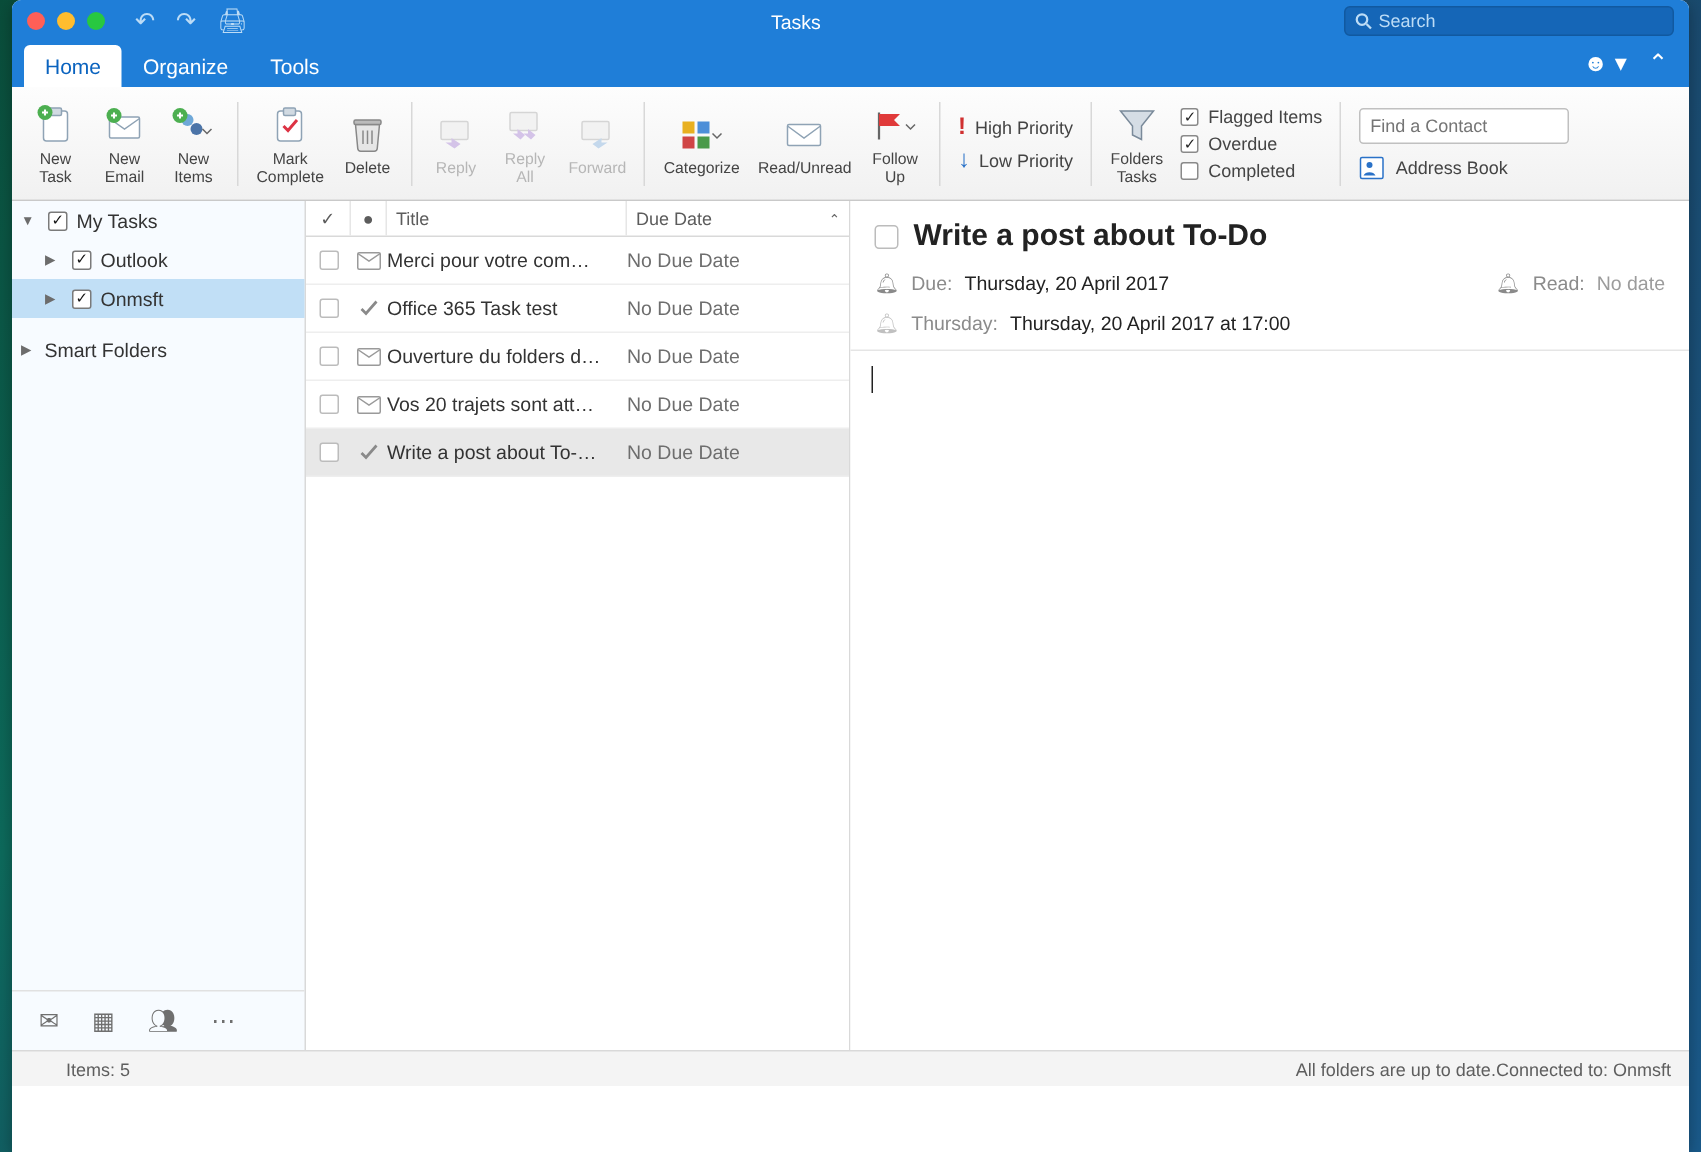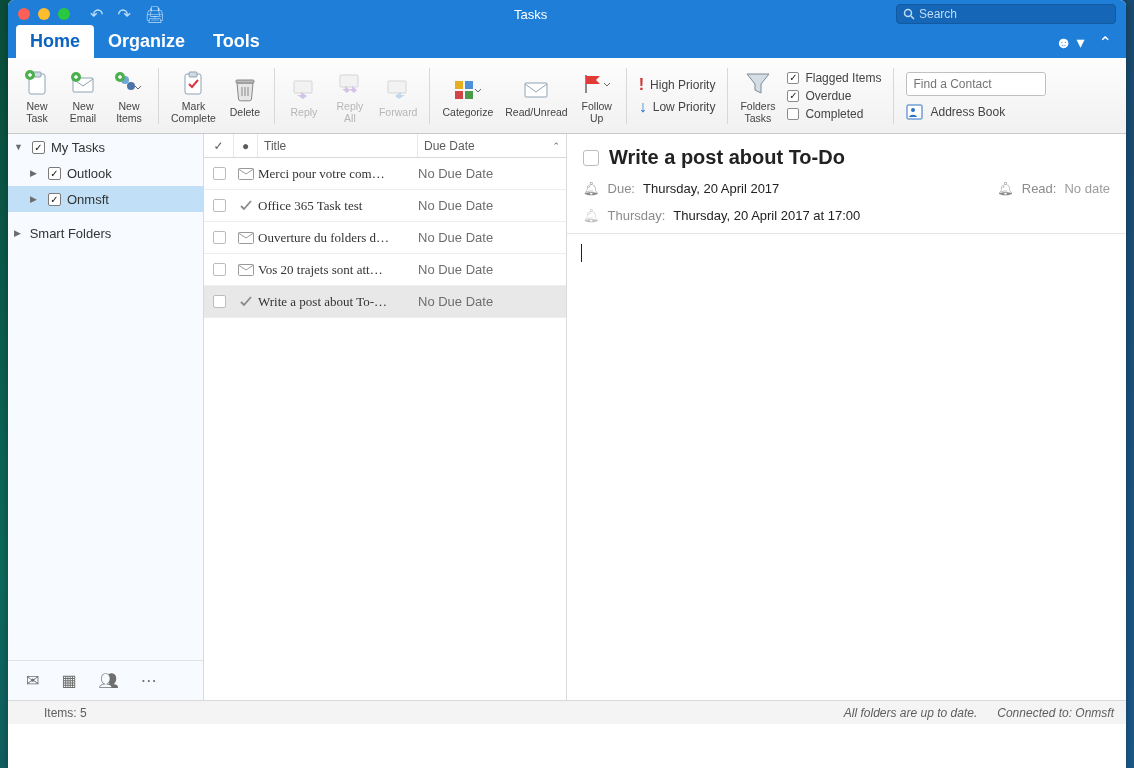--- a/index.html
+++ b/index.html
@@ -9,21 +9,21 @@
   .window { position:absolute; top:0; left:8px; width:1118px; height:768px; background:#fff; border-radius:6px 6px 0 0; overflow:hidden; box-shadow:0 2px 10px rgba(0,0,0,.3);}
   .titlebar { height:28px; background:linear-gradient(#1f7ed8,#1f7ed8); display:flex; align-items:center; }
   .traffic { display:flex; gap:8px; padding:0 10px;}
   .dot { width:12px; height:12px; border-radius:50%; }
   .dot.close{background:#ff5f57;} .dot.min{background:#ffbd2e;} .dot.max{background:#28c840;}
   .tb-icons{color:#bcdcf6;display:flex;gap:14px;margin-left:10px;font-size:16px;}
   .tb-title{flex:1;text-align:center;color:#fff;font-size:13px;}
   .search{display:flex;align-items:center;background:#1566b7;border:1px solid #1159a0;border-radius:4px;height:20px;width:220px;margin-right:10px;padding:0 6px;color:#bcdcf6;font-size:12px;}
   .search svg{margin-right:4px;}
   .tabsbar{height:30px;background:#1f7ed8;display:flex;align-items:flex-end;padding-left:8px;}
-  .tab{padding:6px 14px;color:#fff;font-size:18px;border-radius:4px 4px 0 0;font-weight:bold;}
+  .tab{padding:6px 14px;color:#fff;font-size:14px;border-radius:4px 4px 0 0;}
   .tab.active{background:#fff;color:#0a63bf;}
   .tb-right{margin-left:auto;display:flex;align-items:center;gap:14px;padding:0 14px 6px;color:#fff;}
   .ribbon{height:76px;background:linear-gradient(#fdfdfd,#f1f1f1);border-bottom:1px solid #c9c9c9;display:flex;align-items:center;padding:0 6px;}
   .rbtn{display:flex;flex-direction:column;align-items:center;justify-content:center;padding:2px 6px;min-width:46px;height:72px;cursor:default;}
   .rbtn .ic{height:34px;display:flex;align-items:center;justify-content:center;}
   .rbtn .lbl{font-size:10.5px;color:#444;text-align:center;line-height:1.1;white-space:pre-line;}
   .rbtn.disabled .lbl{color:#b6b6b6;}
   .rsep{width:1px;height:56px;background:#d8d8d8;margin:0 6px;}
   .rcol{display:flex;flex-direction:column;gap:4px;padding:0 6px;}
   .rrow{display:flex;align-items:center;gap:6px;font-size:12px;color:#444;}
@@ -39,34 +39,34 @@
   .cb.on::after{content:"✓";font-size:10px;color:#111;}
   .sidebar-bottom{margin-top:auto;height:40px;border-top:1px solid #e1e1e1;display:flex;align-items:center;gap:22px;padding-left:18px;color:#6f6f6f;}
   .list{width:363px;border-right:1px solid #d9d9d9;background:#fff;}
   .list-head{height:24px;border-bottom:1px solid #d9d9d9;display:flex;align-items:center;font-size:12px;color:#5c5c5c;}
   .lh-cell{border-right:1px solid #e6e6e6;height:100%;display:flex;align-items:center;padding:0 6px;}
   .row{height:32px;border-bottom:1px solid #eee;display:flex;align-items:center;font-size:13px;}
   .row.sel{background:#e8e8e8;}
   .row .c1{width:30px;display:flex;justify-content:center;}
   .rowchk{width:13px;height:13px;border:1px solid #bcbcbc;border-radius:2px;background:#fff;}
   .row .c2{width:24px;display:flex;justify-content:center;color:#8a8a8a;}
-  .row .c3{width:160px;color:#333;white-space:nowrap;overflow:hidden;text-overflow:ellipsis;padding-right:6px;font-family:Liberation Serif, serif;}
+  .row .c3{width:160px;color:#333;white-space:nowrap;overflow:hidden;text-overflow:ellipsis;padding-right:6px;}
   .row .c4{color:#6e6e6e;}
   .detail{flex:1;background:#fff;display:flex;flex-direction:column;}
   .detail-head{padding:12px 16px 10px;border-bottom:1px solid #e5e5e5;}
   .dtitle{display:flex;align-items:center;gap:10px;}
   .bigchk{width:16px;height:16px;border:1.5px solid #bcbcbc;border-radius:3px;}
   .dtitle h2{font-size:20px;font-weight:700;color:#222;}
   .drow{display:flex;align-items:center;gap:8px;margin-top:12px;font-size:13px;}
   .dlabel{color:#8b8b8b;} .dval{color:#222;} .dmuted{color:#9c9c9c;}
   .drow-right{margin-left:auto;display:flex;align-items:center;gap:8px;}
   .body{flex:1;padding:10px 14px;font-size:14px;color:#222;}
   .cursor{display:inline-block;width:1px;height:18px;background:#222;vertical-align:middle;}
   .status{height:24px;background:#f4f4f4;border-top:1px solid #d9d9d9;display:flex;align-items:center;font-size:12px;color:#5e5e5e;padding:0 12px;}
-  .status .s-right{margin-left:auto;display:flex;gap:20px;font-style:italic;}
+  .status .s-right{margin-left:auto;display:flex;}
   svg{display:block;}
 </style>
 </head>
 <body>
 
 <div class="window">
 
   <div class="titlebar">
     <div class="traffic">
       <div class="dot close"></div>

